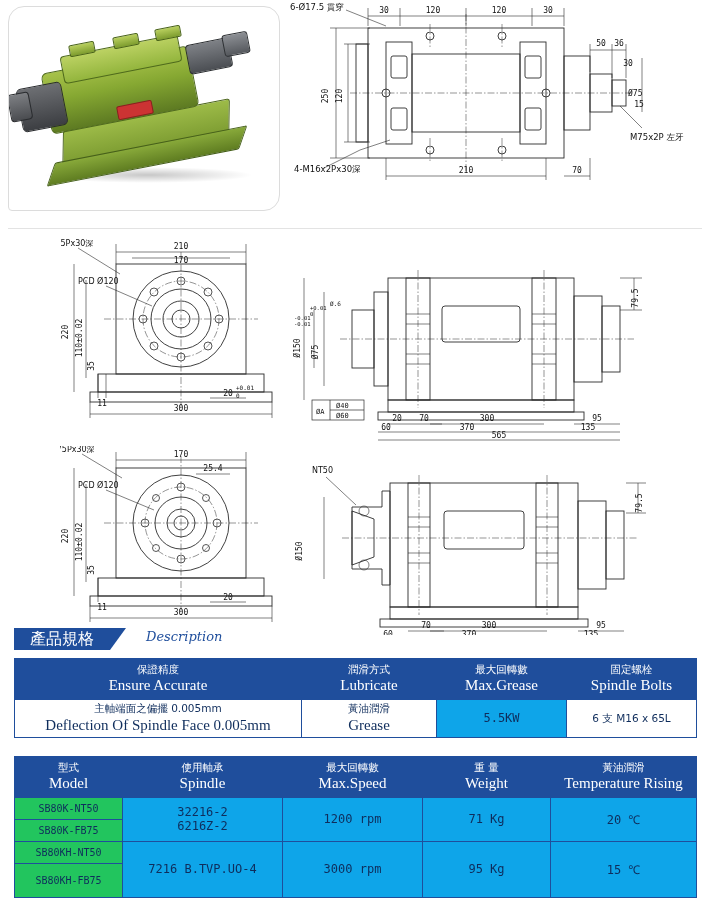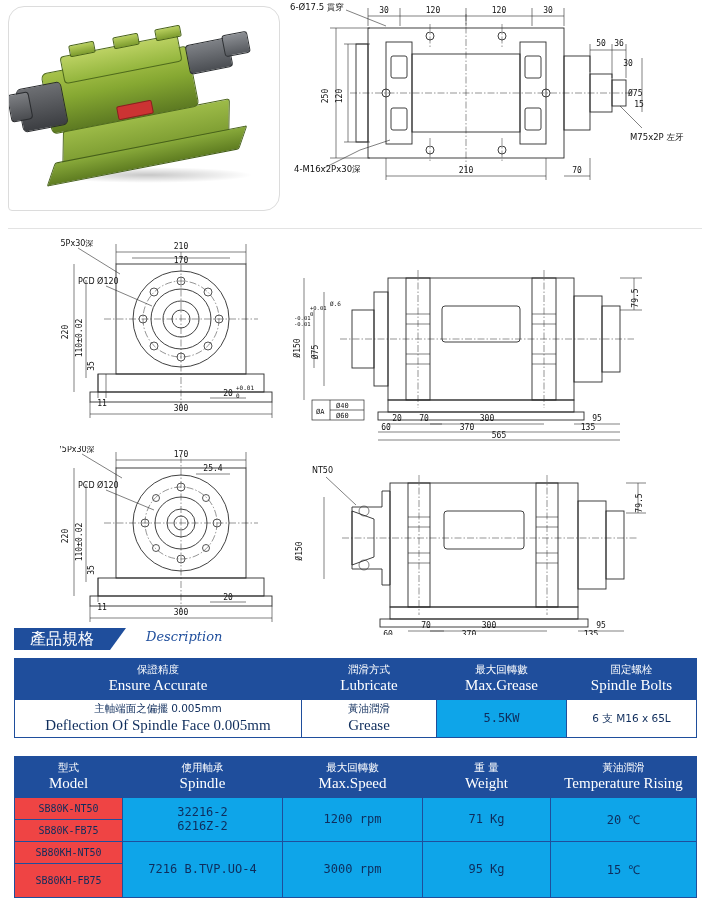--- a/index.html
+++ b/index.html
@@ -140,21 +140,21 @@
     color: #ffffff;
     font-weight: normal;
     line-height: 1.25;
     padding: 4px 2px;
   }
   .t1 { left: 14px; top: 658px; width: 682px; }
   .t2 { left: 14px; top: 756px; width: 682px; }
   .line2 { display:block; }
   .mono { font-family: Liberation Serif, serif; font-size: 15px; }
   td.model {
-    background: #ef4444;
+    background: #22c55e;
     color: #0f2d5c;
     font-family: "DejaVu Sans Mono", monospace;
     font-size: 10px;
     text-align: left;
     padding-left: 6px;
   }
   td.cell { background: #0ea5e9; font-family: "DejaVu Sans Mono", monospace; font-size: 12px; }
   td.cellz { background: #ffffff; font-size: 10.5px; line-height: 1.3; }
 </style>
 </head>

